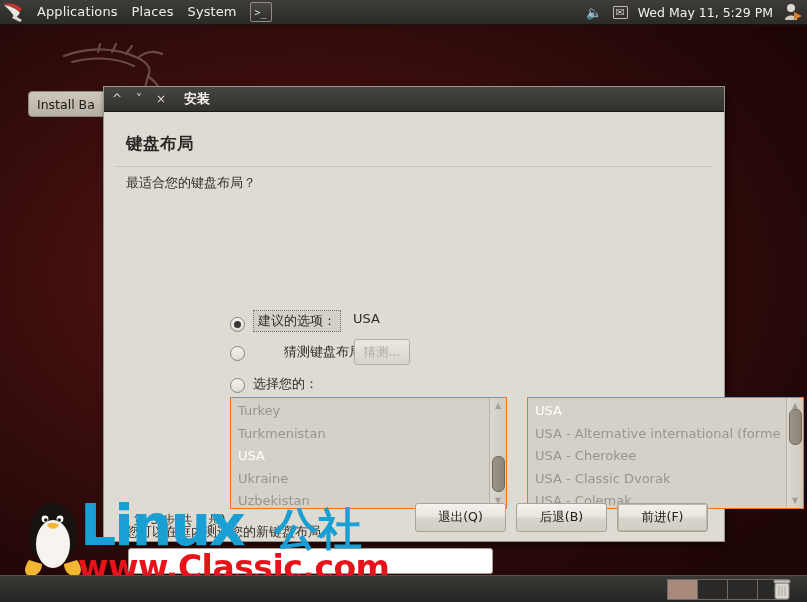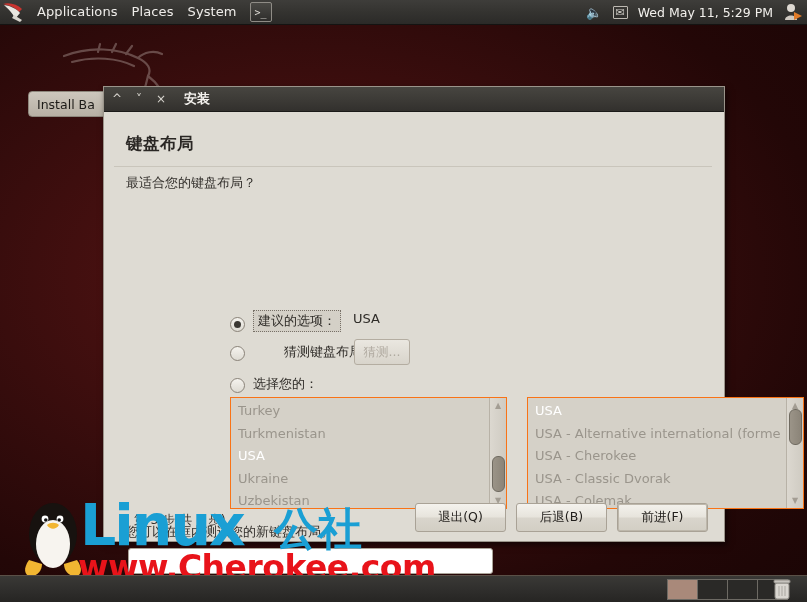--- a/index.html
+++ b/index.html
@@ -332,21 +332,21 @@
       <circle cx="23" cy="19" r="3.4" fill="#fff"></circle>
       <circle cx="38" cy="19" r="3.4" fill="#fff"></circle>
       <circle cx="23.8" cy="20" r="1.8" fill="#121010"></circle>
       <circle cx="37.2" cy="20" r="1.8" fill="#121010"></circle>
       <path d="M25 25 C28 22 34 22 37 25 C34 30 28 30 25 25 Z" fill="#f2b632"></path>
       <path d="M7 60 C1 68 2 76 9 76 C16 76 20 70 20 64 Z" fill="#f2b632"></path>
       <path d="M55 60 C61 68 60 76 53 76 C46 76 42 70 42 64 Z" fill="#f2b632"></path>
     </svg>
     <div id="wm-linux">Linux</div>
     <div id="wm-gongshe">公社</div>
-    <div id="wm-url">www.Cherokee.com</div>
+    <div id="wm-url">www.Classic.com</div>
   </div>
 
   <div id="dialog">
 
     <div id="titlebar">
       <div class="tb-btn">^</div>
       <div class="tb-btn">˅</div>
       <div class="tb-btn">×</div>
       <div id="tb-title">安装</div>
     </div>

